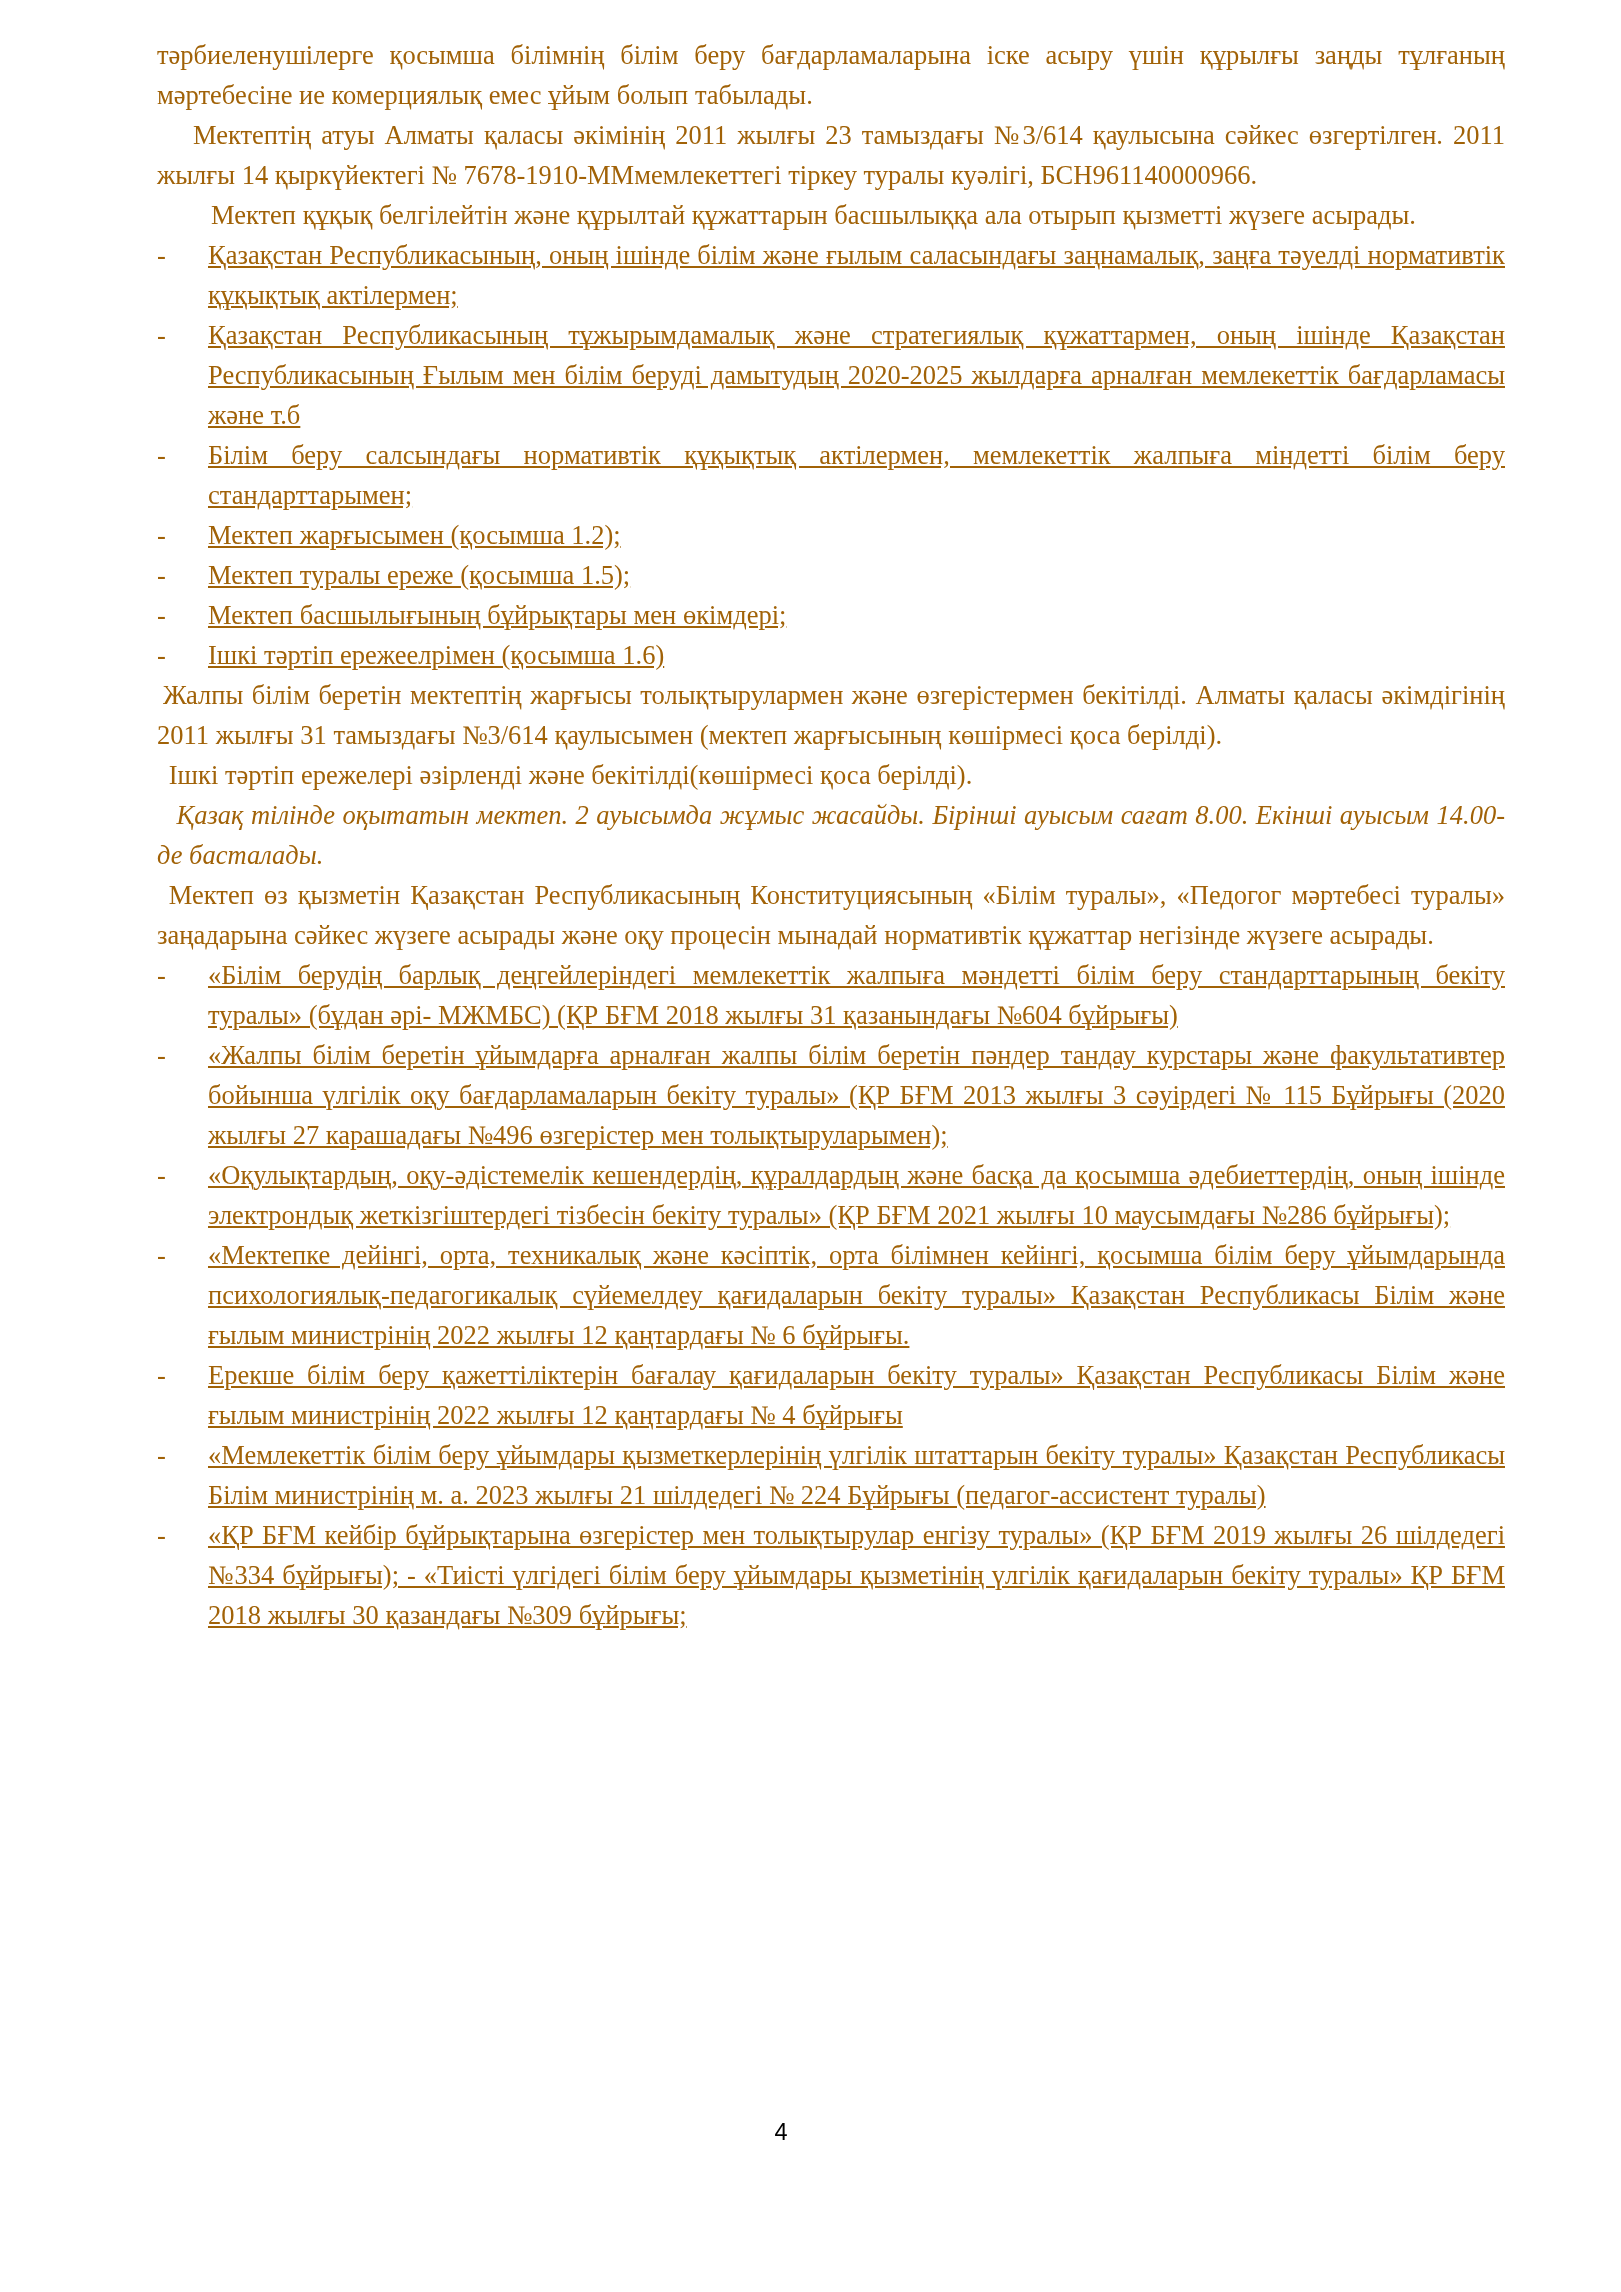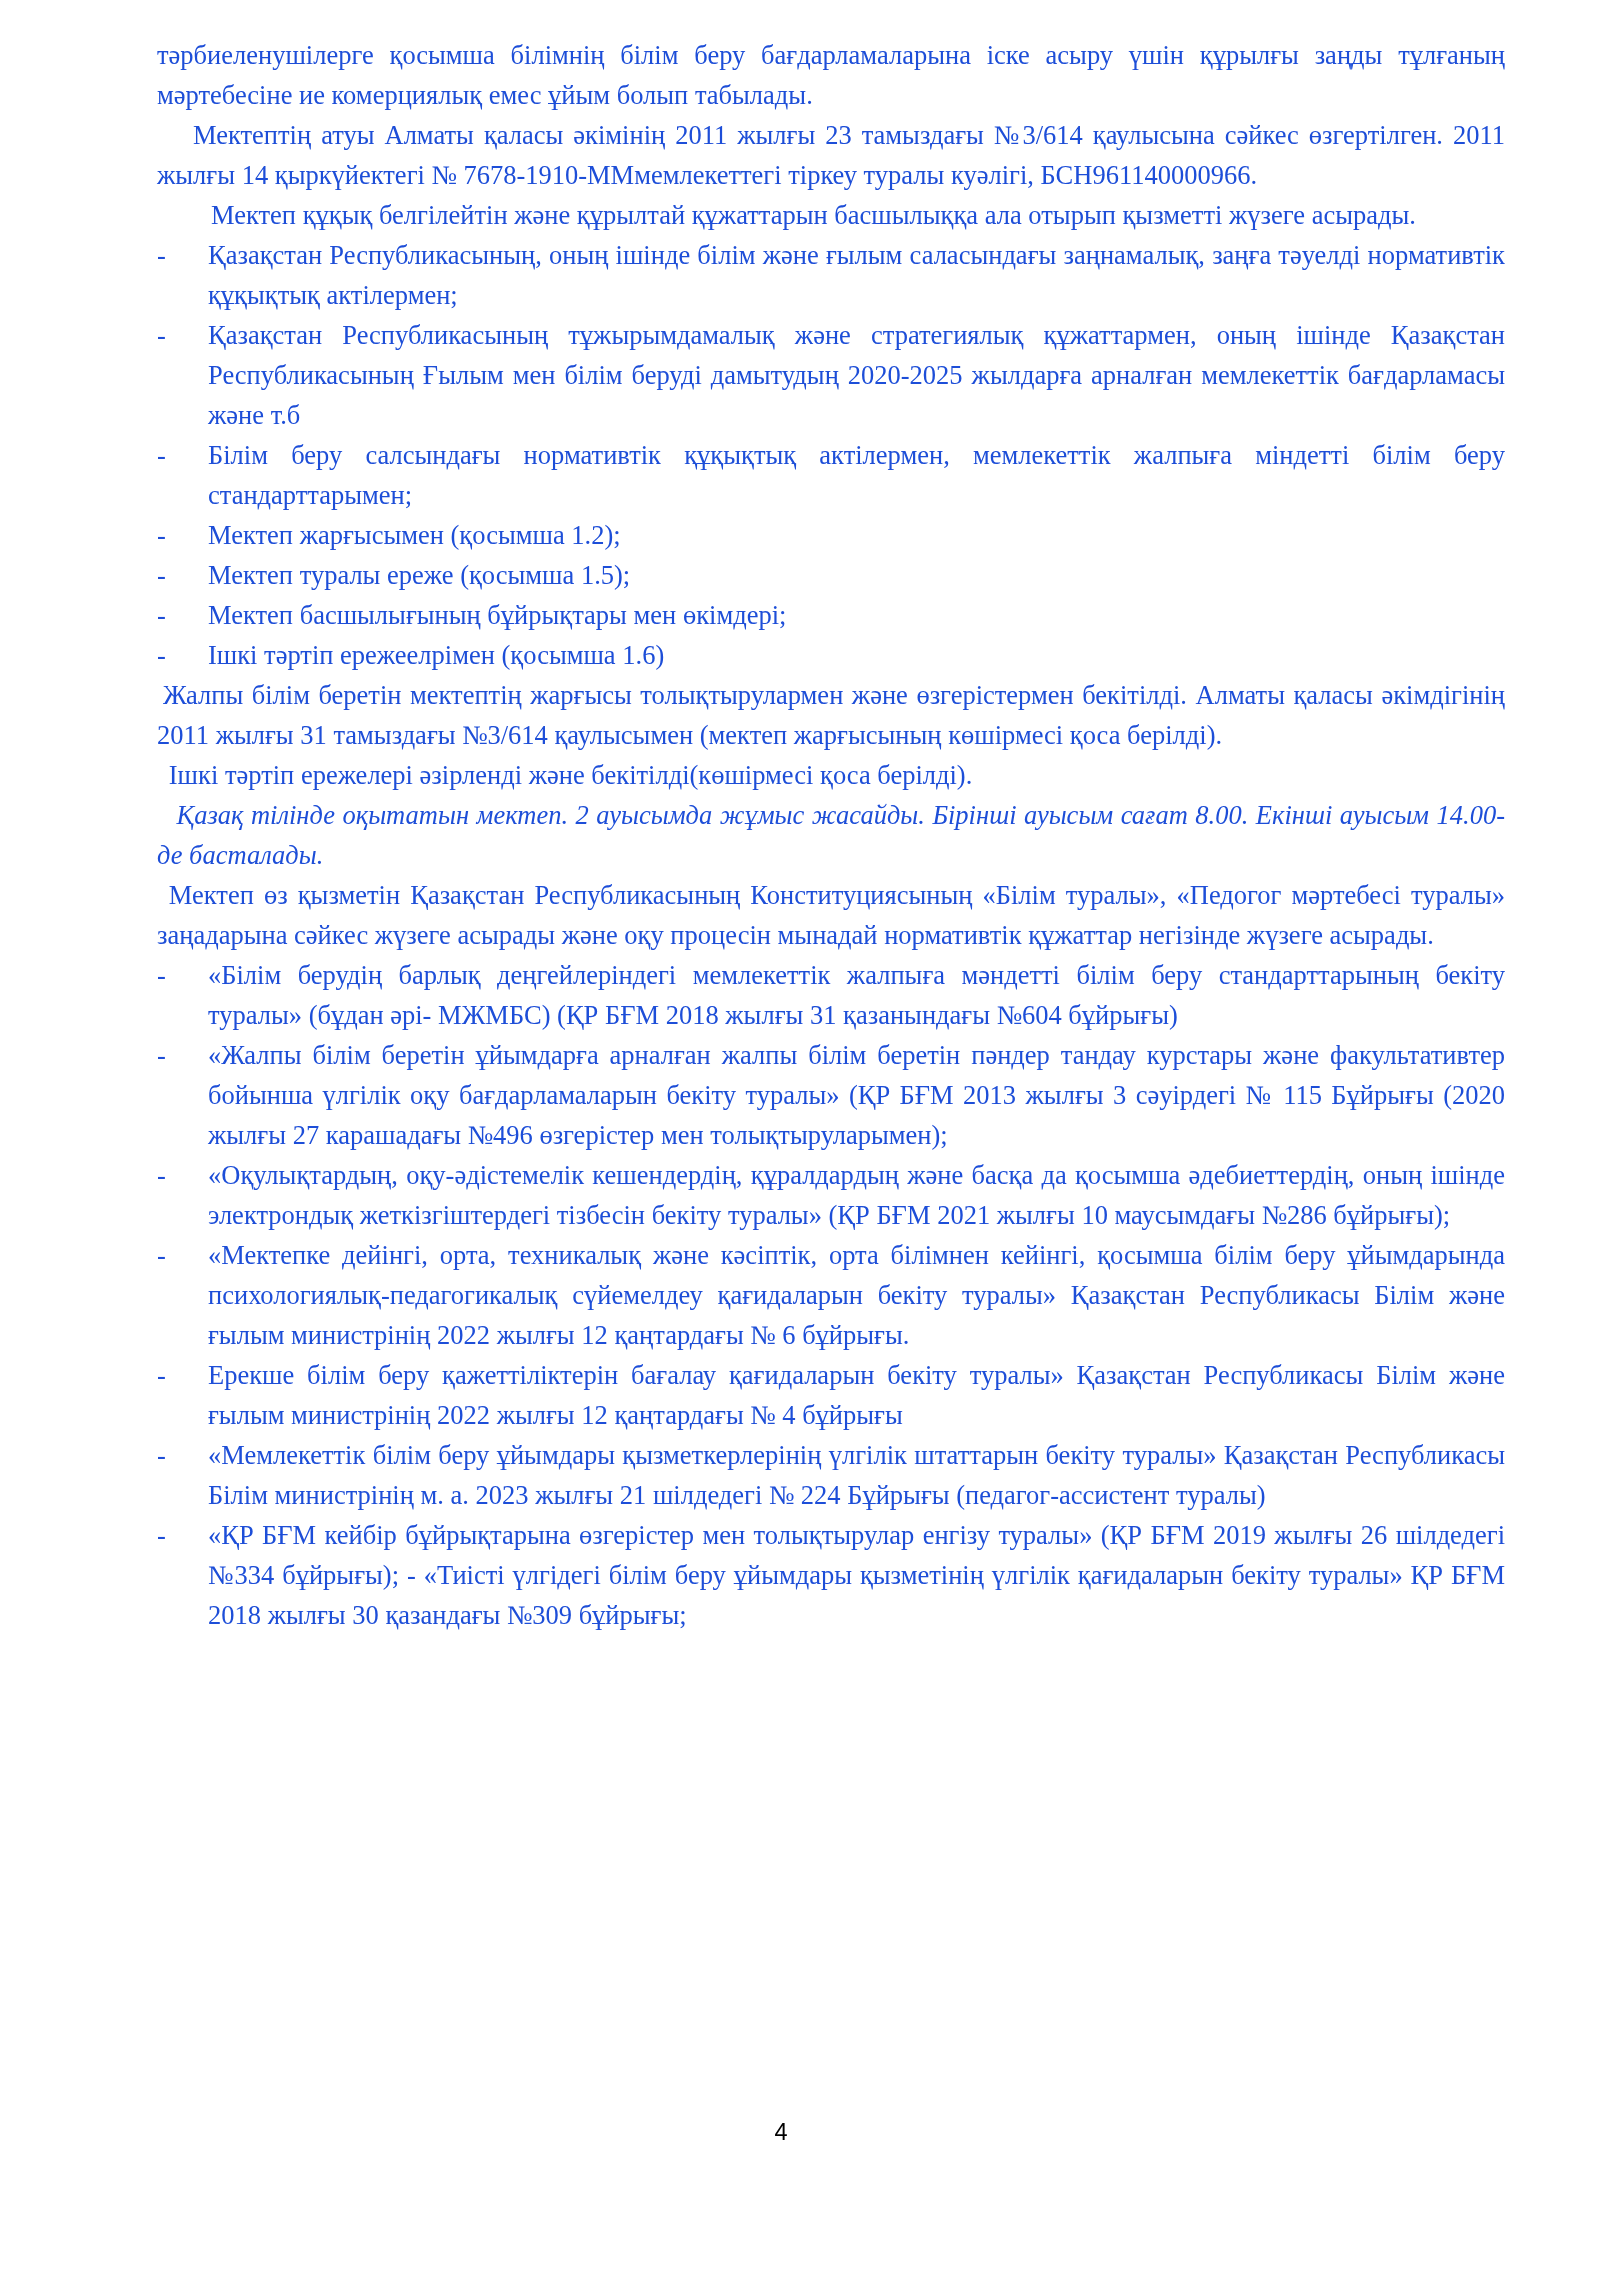--- a/index.html
+++ b/index.html
@@ -1,30 +1,30 @@
 <!DOCTYPE html>
 <html><head>
 <meta charset="utf-8">
 <style>
   html, body { margin: 0; padding: 0; background: #ffffff; }
   body { width: 1621px; height: 2293px; position: relative; overflow: hidden; }
   .page {
     position: absolute; left: 157px; top: 35px; width: 1348px;
     font-family: "Liberation Serif", serif; font-size: 26.5px; line-height: 40px;
-    color: #1d4ed8; text-align: justify;
+    color: #a16207; text-align: justify;
   }
   .p { margin: 0; }
   .ind1 { text-indent: 36px; }
   .ind2 { text-indent: 54px; }
   .ind3 { text-indent: 5.9px; }
   .ind4 { text-indent: 11.8px; }
   .ind5 { text-indent: 19.6px; font-style: italic; }
   .li { position: relative; padding-left: 51px; margin: 0; }
   .li .dash { position: absolute; left: 0; top: 0; }
-  .li .txt { display: block; }
+  .li .txt { display: block; text-decoration: underline; }
   .pagenum {
     position: absolute; left: 0; width: 1621px; top: 2119px; text-align: center;
     font-family: "Liberation Sans", sans-serif; font-size: 23.5px; color: #000;
     padding-left: 0;
   }
   .pagenum span { display: inline-block; margin-left: -59px; }
 </style>
 </head>
 <body>
 

